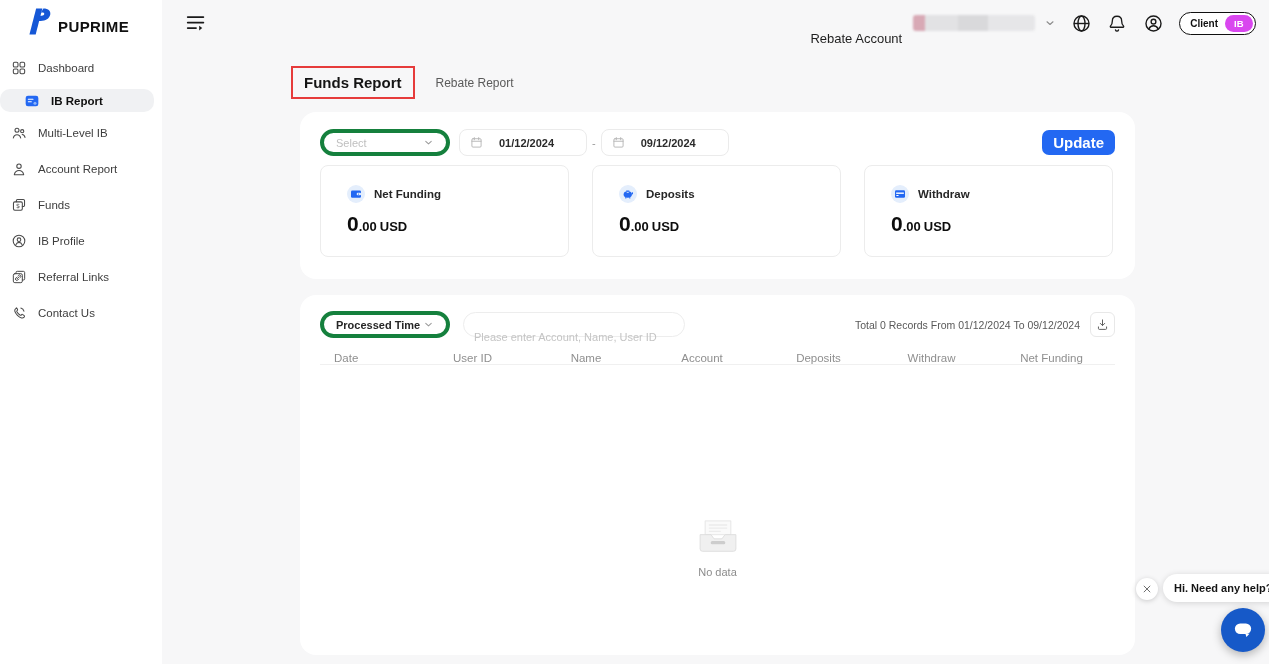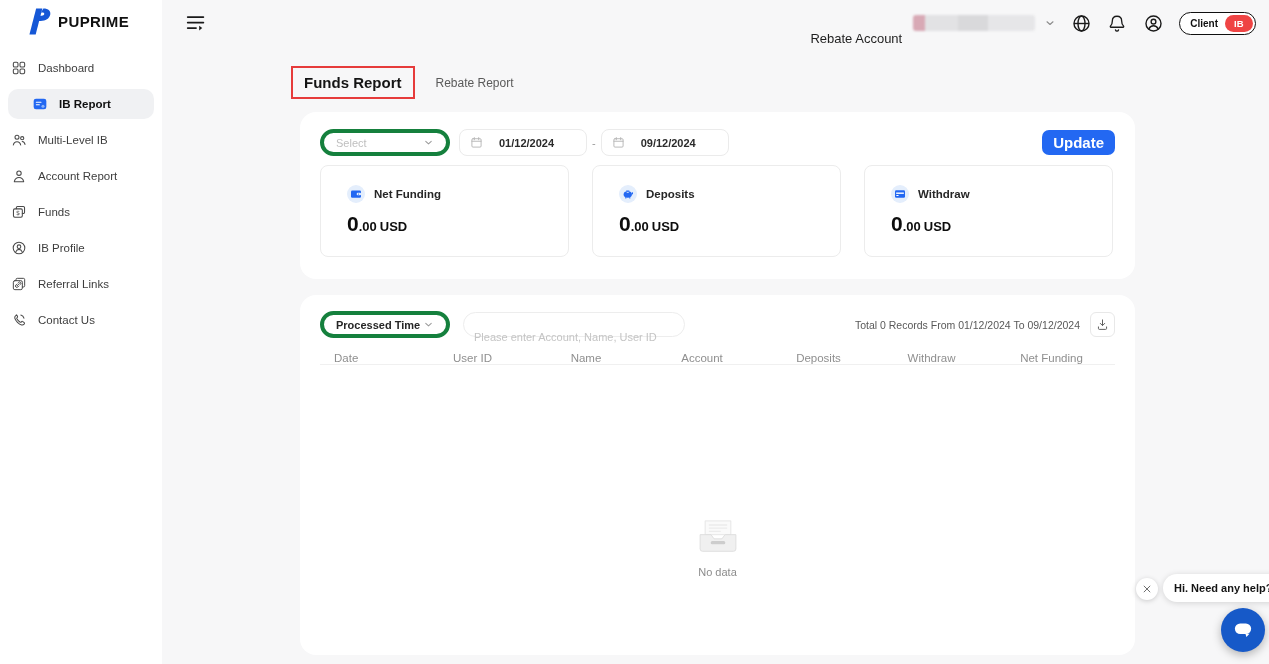--- a/index.html
+++ b/index.html
@@ -1,42 +1,42 @@
 <!DOCTYPE html>
 <html><head>
 <meta charset="utf-8">
 <style>
   * { box-sizing: border-box; margin: 0; padding: 0; }
   body { margin: 0; background: #e9e9ea; font-family: "Liberation Sans", sans-serif; }
   .app { position: relative; width: 1269px; height: 664px; background: #f7f7f8; overflow: hidden; }
 
   
   .sidebar { position: absolute; left: 0; top: 0; width: 162px; height: 664px; background: #fff; }
-  .logo { position: absolute; left: 28px; top: 8px; display: flex; align-items: center; gap: 7px; }
+  .logo { position: absolute; left: 28px; top: 8px; display: flex; align-items: flex-end; gap: 7px; }
   .logo-text { font-size: 15px; font-weight: bold; letter-spacing: .4px; color: #101010; }
   .nav { position: absolute; top: 50px; left: 0; width: 162px; }
   .nav-item { height: 36px; display: flex; align-items: center; gap: 11px; padding: 0 10px 0 11px;
               margin-right: 8px; color: #3d3d3d; font-size: 11.5px; cursor: pointer; text-align: center; }
   .nav-item .icn { width: 16px; height: 16px; flex: 0 0 16px; display: flex; }
-  .nav-item.active { background: #f0f1f3; border-radius: 10px; height: 30px; margin: 3px 8px 3px 8px;
+  .nav-item.active { background: #f0f1f3; border-radius: 10px; height: 23px; margin: 3px 8px 3px 0;
                      font-weight: bold; color: #101010; padding-left: 24px; }
 
   
   .hamburger { position: absolute; left: 185px; top: 12px; width: 22px; height: 22px; cursor: pointer; }
   .header-right { position: absolute; right: 13px; top: 10px; height: 26px; display: flex; align-items: center; gap: 15px; }
   .rebate-label { font-size: 13px; color: #1f1f1f; margin-top: 30px; }
   .redacted { width: 122px; height: 16px; border-radius: 3px; margin-left: -4px;
               background: linear-gradient(90deg, #d8a9b5 0 12px, #e2e2e4 12px 45px, #d9d9db 45px 75px, #e6e6e8 75px 100%);
               filter: blur(1.3px); }
   .chev { margin-left: -6px; display: flex; }
   .hicon { width: 21px; height: 21px; display: flex; cursor: pointer; }
   .toggle { display: flex; align-items: center; height: 23px; border: 1.5px solid #101010; border-radius: 12px;
             background: #fff; padding: 0 2.5px 0 10px; gap: 7px; cursor: pointer; }
   .toggle-client { font-size: 10px; font-weight: bold; color: #101010; }
-  .toggle-ib { background: #ef4444; color: #fff; font-size: 9.5px; font-weight: bold;
+  .toggle-ib { background: #d946ef; color: #fff; font-size: 9.5px; font-weight: bold;
                border-radius: 9px; padding: 3px 9px; }
 
   
   .tabs { position: absolute; left: 291px; top: 66px; display: flex; align-items: center; gap: 21px; }
   .tab-main { border: 2px solid #e63b3b; padding: 6px 11px; font-size: 15px; font-weight: bold; color: #141414; cursor: pointer; }
   .tab-secondary { font-size: 12px; color: #5a5a5a; cursor: pointer; }
 
   
   .panel1 { position: absolute; left: 300px; top: 112px; width: 835px; height: 167px; background: #fff; border-radius: 16px; }
   .panel2 { position: absolute; left: 300px; top: 295px; width: 835px; height: 360px; background: #fff; border-radius: 16px; }

